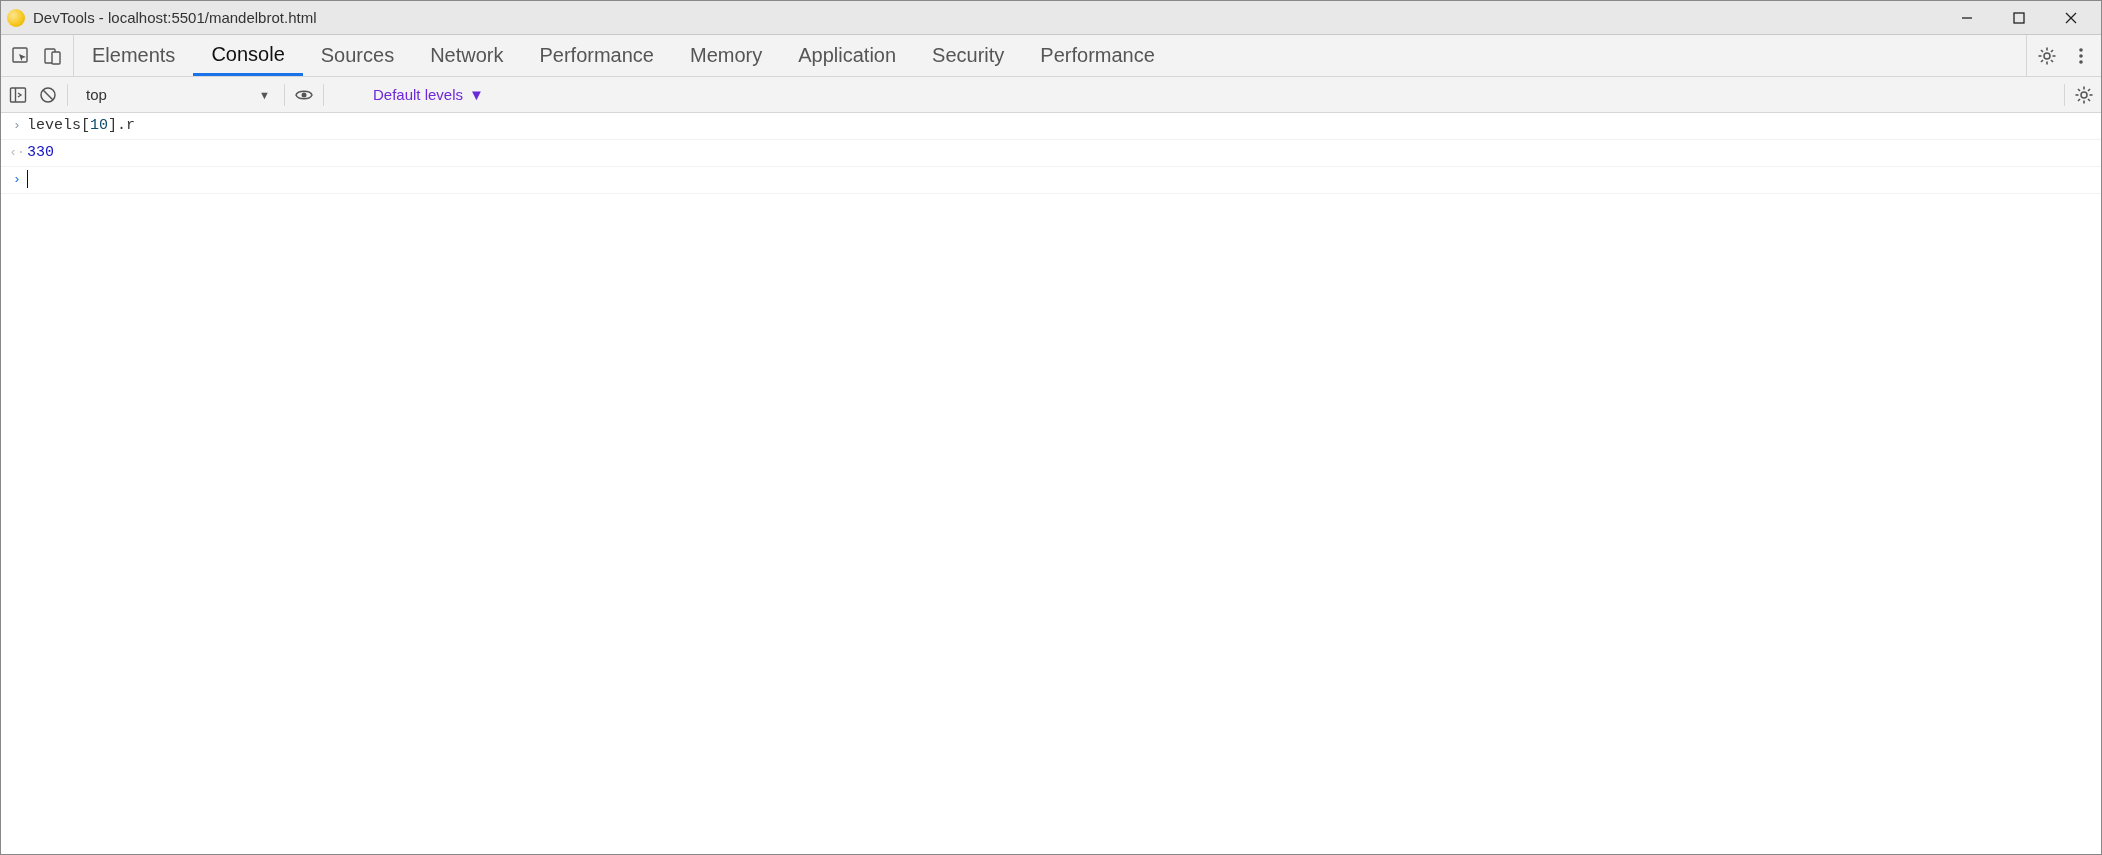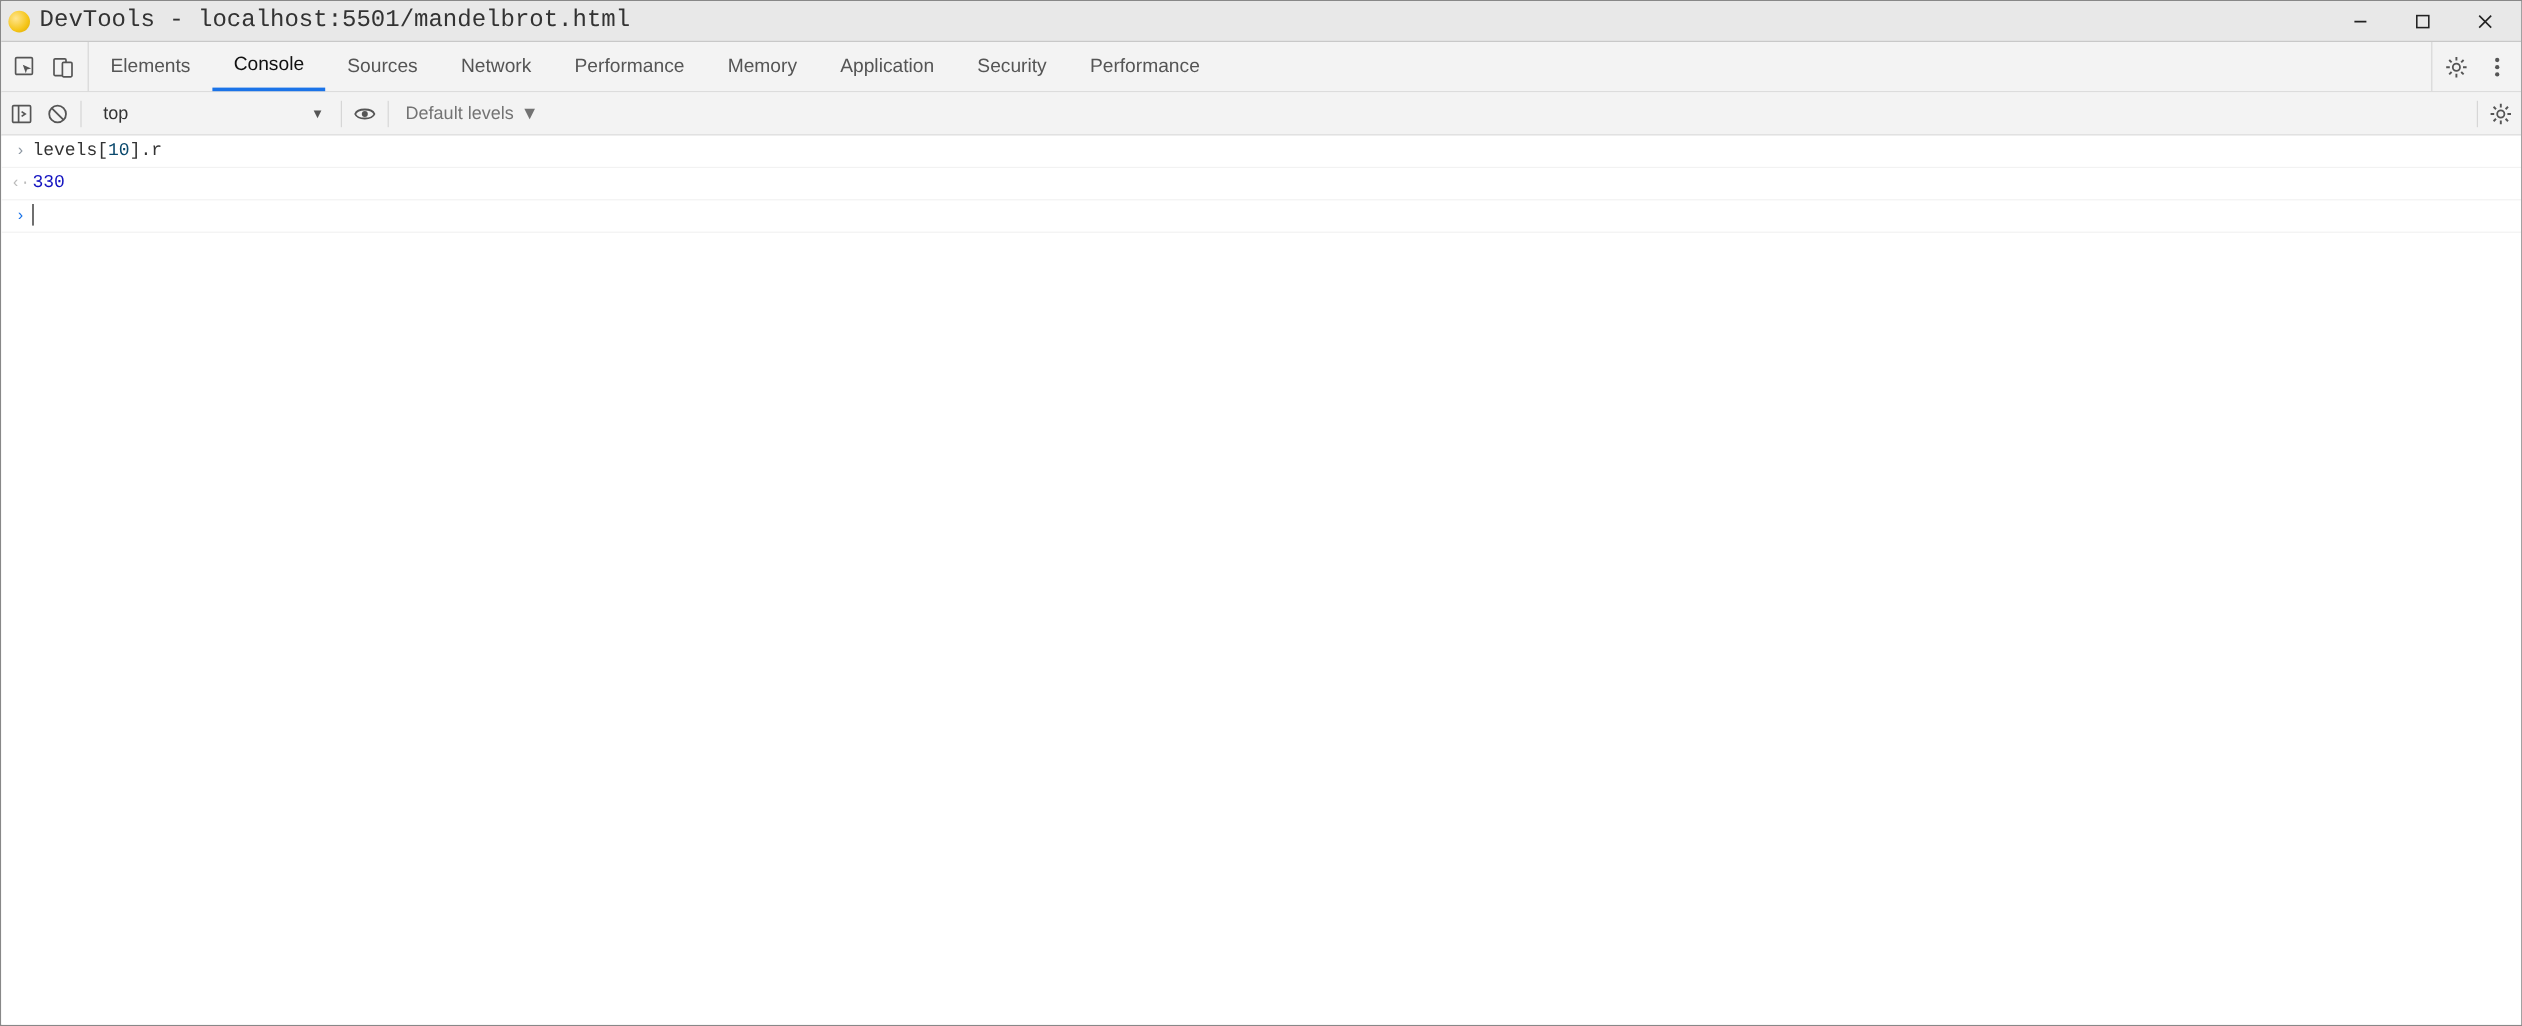--- a/index.html
+++ b/index.html
@@ -2,44 +2,44 @@
 <html><head>
 <meta charset="utf-8">
 <style>
   * { box-sizing: border-box; margin: 0; padding: 0; }
   html, body { width: 100%; height: 100%; font-family: "Segoe UI", Tahoma, sans-serif; font-size: 14px; color: #333; background: #fff; }
   body { display: flex; flex-direction: column; border: 1px solid #888; }
 
   
   .titlebar { display: flex; align-items: center; height: 34px; background: #e8e8e8; border-bottom: 1px solid #c8c8c8; padding: 0 4px; }
   .titlebar .app-icon { width: 18px; height: 18px; border-radius: 50%; background: radial-gradient(circle at 35% 35%, #ffe58f, #f5c518 60%, #d9a600); margin: 0 8px 0 2px; }
-  .titlebar .title { flex: 1; font-size: 20px; color: #333; font-family: Liberation Mono, monospace; }
+  .titlebar .title { flex: 1; font-size: 15px; color: #333; }
   .titlebar .win-btns { display: flex; }
   .titlebar .win-btn { width: 52px; height: 34px; display: flex; align-items: center; justify-content: center; cursor: default; }
   .titlebar .win-btn svg { width: 14px; height: 14px; }
 
   
   .main-toolbar { display: flex; align-items: stretch; height: 42px; border-bottom: 1px solid #d6d6d6; background: #f3f3f3; }
   .main-toolbar .left-icons { display: flex; align-items: center; padding: 0 10px; border-right: 1px solid #d6d6d6; gap: 12px; }
   .main-toolbar .left-icons .icon { width: 20px; height: 20px; display: flex; align-items: center; justify-content: center; cursor: pointer; }
   .main-toolbar .tabs { display: flex; align-items: stretch; }
-  .main-toolbar .tab { padding: 0 18px; display: flex; align-items: center; font-size: 16px; color: #555; cursor: pointer; }
+  .main-toolbar .tab { padding: 0 18px; display: flex; align-items: center; font-size: 20px; color: #555; cursor: pointer; }
   .main-toolbar .tab.active { color: #111; border-bottom: 3px solid #1a73e8; }
   .main-toolbar .right-icons { margin-left: auto; display: flex; align-items: center; padding: 0 8px; gap: 10px; border-left: 1px solid #d6d6d6; }
   .main-toolbar .right-icons .icon { width: 24px; height: 24px; display: flex; align-items: center; justify-content: center; cursor: pointer; color: #555; }
 
   
   .sub-toolbar { display: flex; align-items: center; height: 36px; border-bottom: 1px solid #d6d6d6; background: #f3f3f3; padding: 0 6px; gap: 8px; }
   .sub-toolbar .icon { width: 22px; height: 22px; display: flex; align-items: center; justify-content: center; cursor: pointer; color: #555; }
   .sub-toolbar .divider { width: 1px; height: 22px; background: #d6d6d6; }
   .sub-toolbar .context-select { display: flex; align-items: center; height: 26px; padding: 0 6px 0 10px; font-size: 15px; color: #333; cursor: pointer; min-width: 200px; justify-content: space-between; gap: 12px; }
   .sub-toolbar .context-select .caret { font-size: 11px; color: #555; }
   .sub-toolbar .filter-input { height: 26px; width: 340px; border: 1px solid #c8c8c8; background: #fff; padding: 0 8px; font-size: 15px; color: #333; outline: none; }
   .sub-toolbar .filter-input::placeholder { color: #888; }
-  .sub-toolbar .levels-select { display: flex; align-items: flex-start; font-size: 15px; color: #737373; cursor: pointer; gap: 6px; padding: 0 6px; }
+  .sub-toolbar .levels-select { display: flex; align-items: flex-start; font-size: 15px; color: #6d28d9; cursor: pointer; gap: 6px; padding: 0 6px; margin-left: 35px; }
   .sub-toolbar .right-icons { margin-left: auto; display: flex; align-items: center; gap: 8px; }
 
   
   .console-body { flex: 1; overflow: auto; background: #fff; font-family: Consolas, "Courier New", monospace; font-size: 15px; }
   .row { display: flex; align-items: flex-start; padding: 3px 6px; border-bottom: 1px solid #f2f2f2; line-height: 20px; }
   .row .gutter { width: 20px; flex-shrink: 0; color: #aaa; font-size: 13px; display: flex; align-items: center; justify-content: center; user-select: none; }
   .row .content { white-space: pre; }
   .row.input .gutter { color: #8e98a3; }
   .row.output .gutter { color: #bbb; }
   .row .num-literal { color: #0c4a6e; }

